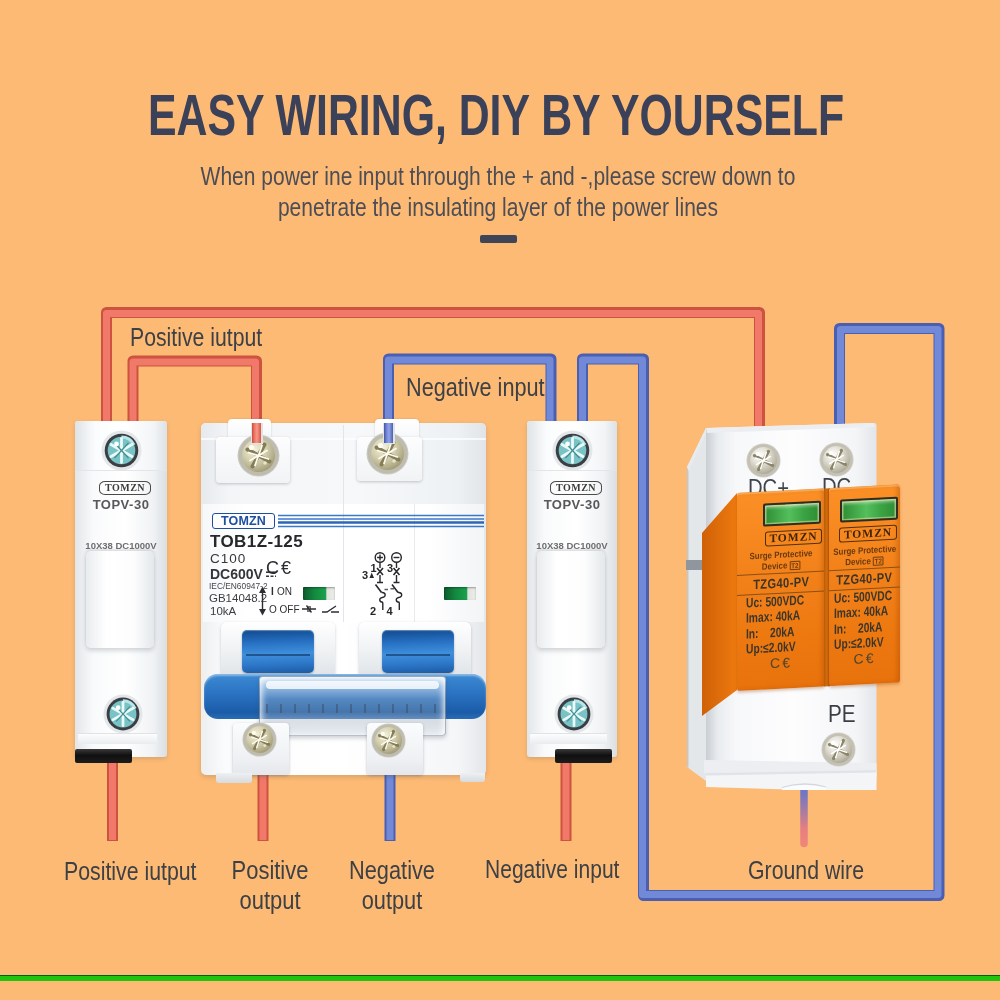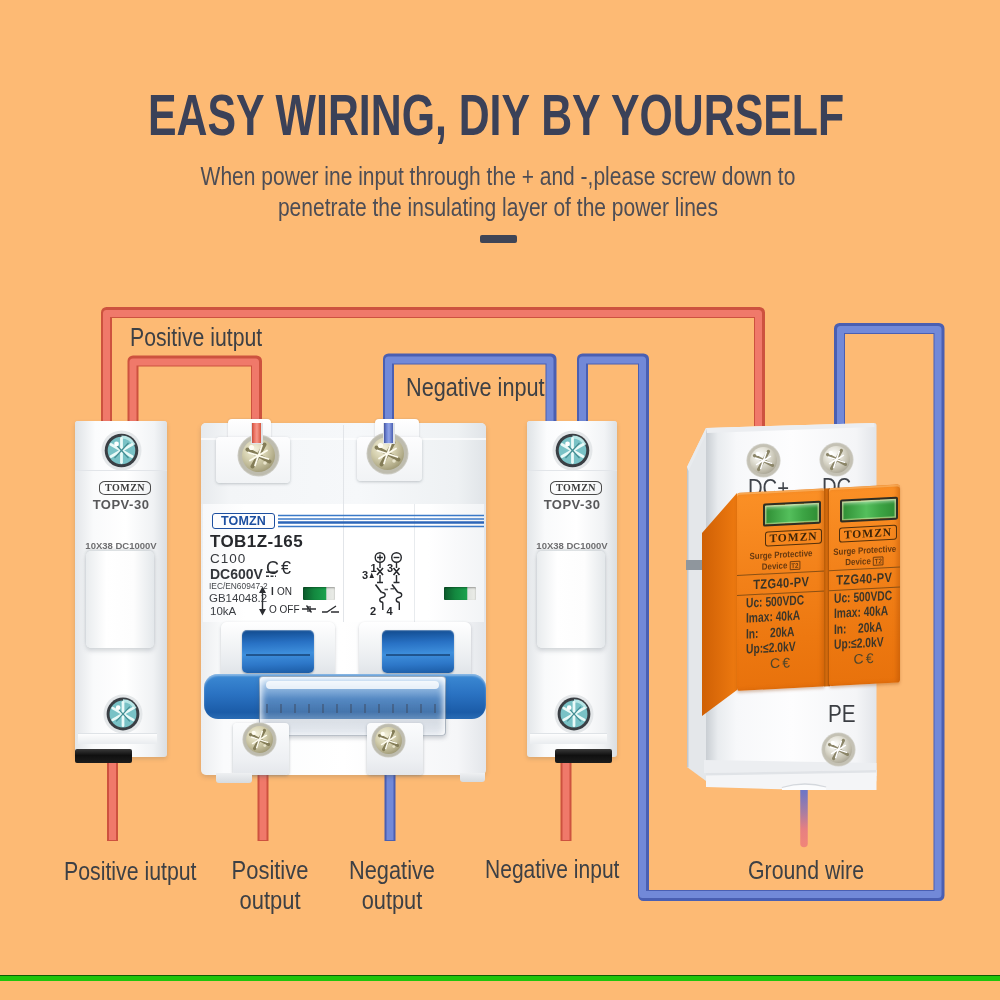--- a/index.html
+++ b/index.html
@@ -229,21 +229,21 @@
 
     <div class="abs" id="bklogo">TOMZN</div>
     <svg class="abs" style="left:77px;top:91px" width="206" height="14" viewBox="0 0 206 14">
       <g stroke="#3a79c8" stroke-width="1.3">
         <path d="M0 1.5 H206"></path>
           <path d="M0 5 H206"></path>
           <path d="M0 12.5 H206"></path>
       </g>
       <path d="M0 8.5 H206" stroke="#2d66b8" stroke-width="2.6"></path>
     </svg>
-    <div class="abs" style="left:9px;top:109px;font-size:17px;font-weight:bold;color:#26282c;letter-spacing:0.4px;">TOB1Z-165</div>
+    <div class="abs" style="left:9px;top:109px;font-size:17px;font-weight:bold;color:#26282c;letter-spacing:0.4px;">TOB1Z-125</div>
     <div class="abs" style="left:9px;top:128px;font-size:13.5px;color:#35383d;letter-spacing:1px;">C100</div>
     <div class="abs" style="left:9px;top:143px;font-size:14px;font-weight:bold;color:#33363b;">DC600V<svg width="12" height="9" style="margin-left:2px;">
           <path d="M1 2.2 H11" stroke="#33363b" stroke-width="1.6"></path>
           <path d="M1 6.2 H4 M5.5 6.2 H8.5 M10 6.2 H11" stroke="#33363b" stroke-width="1.6"></path>
         </svg></div>
     <div class="abs" style="left:8px;top:157px;font-size:9.5px;color:#44474c;transform:scaleX(0.88);transform-origin:0 0;white-space:nowrap;">IEC/EN60947-2</div>
     <div class="abs" style="left:8px;top:169px;font-size:11.5px;color:#3a3d42;">GB14048.2</div>
     <div class="abs" style="left:9px;top:182px;font-size:11.5px;color:#3a3d42;">10kA</div>
     <div class="abs" style="left:65px;top:135px;font-size:18px;color:#2a2c30;letter-spacing:2px;">C€</div>
 

